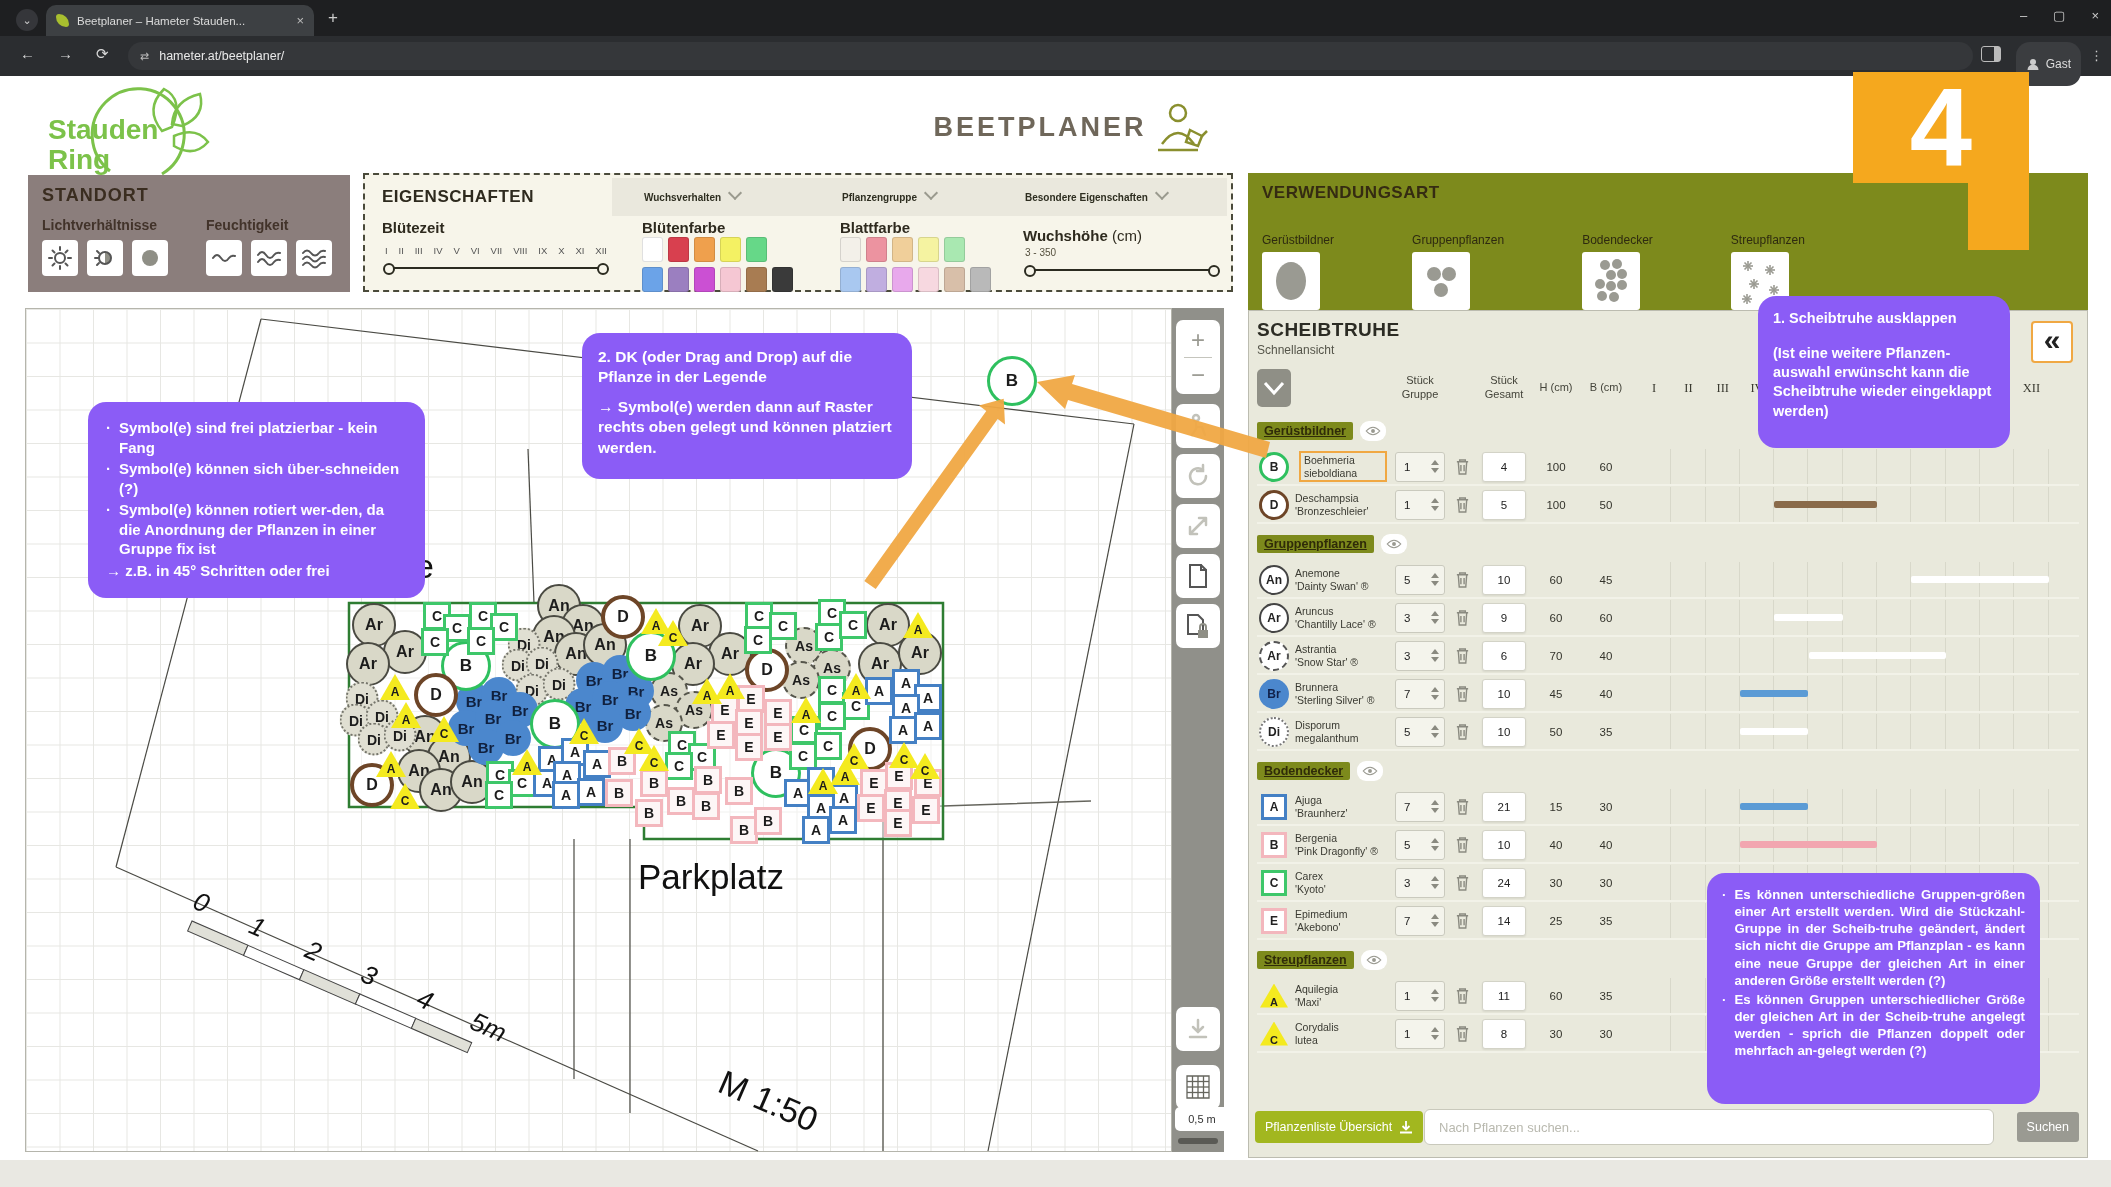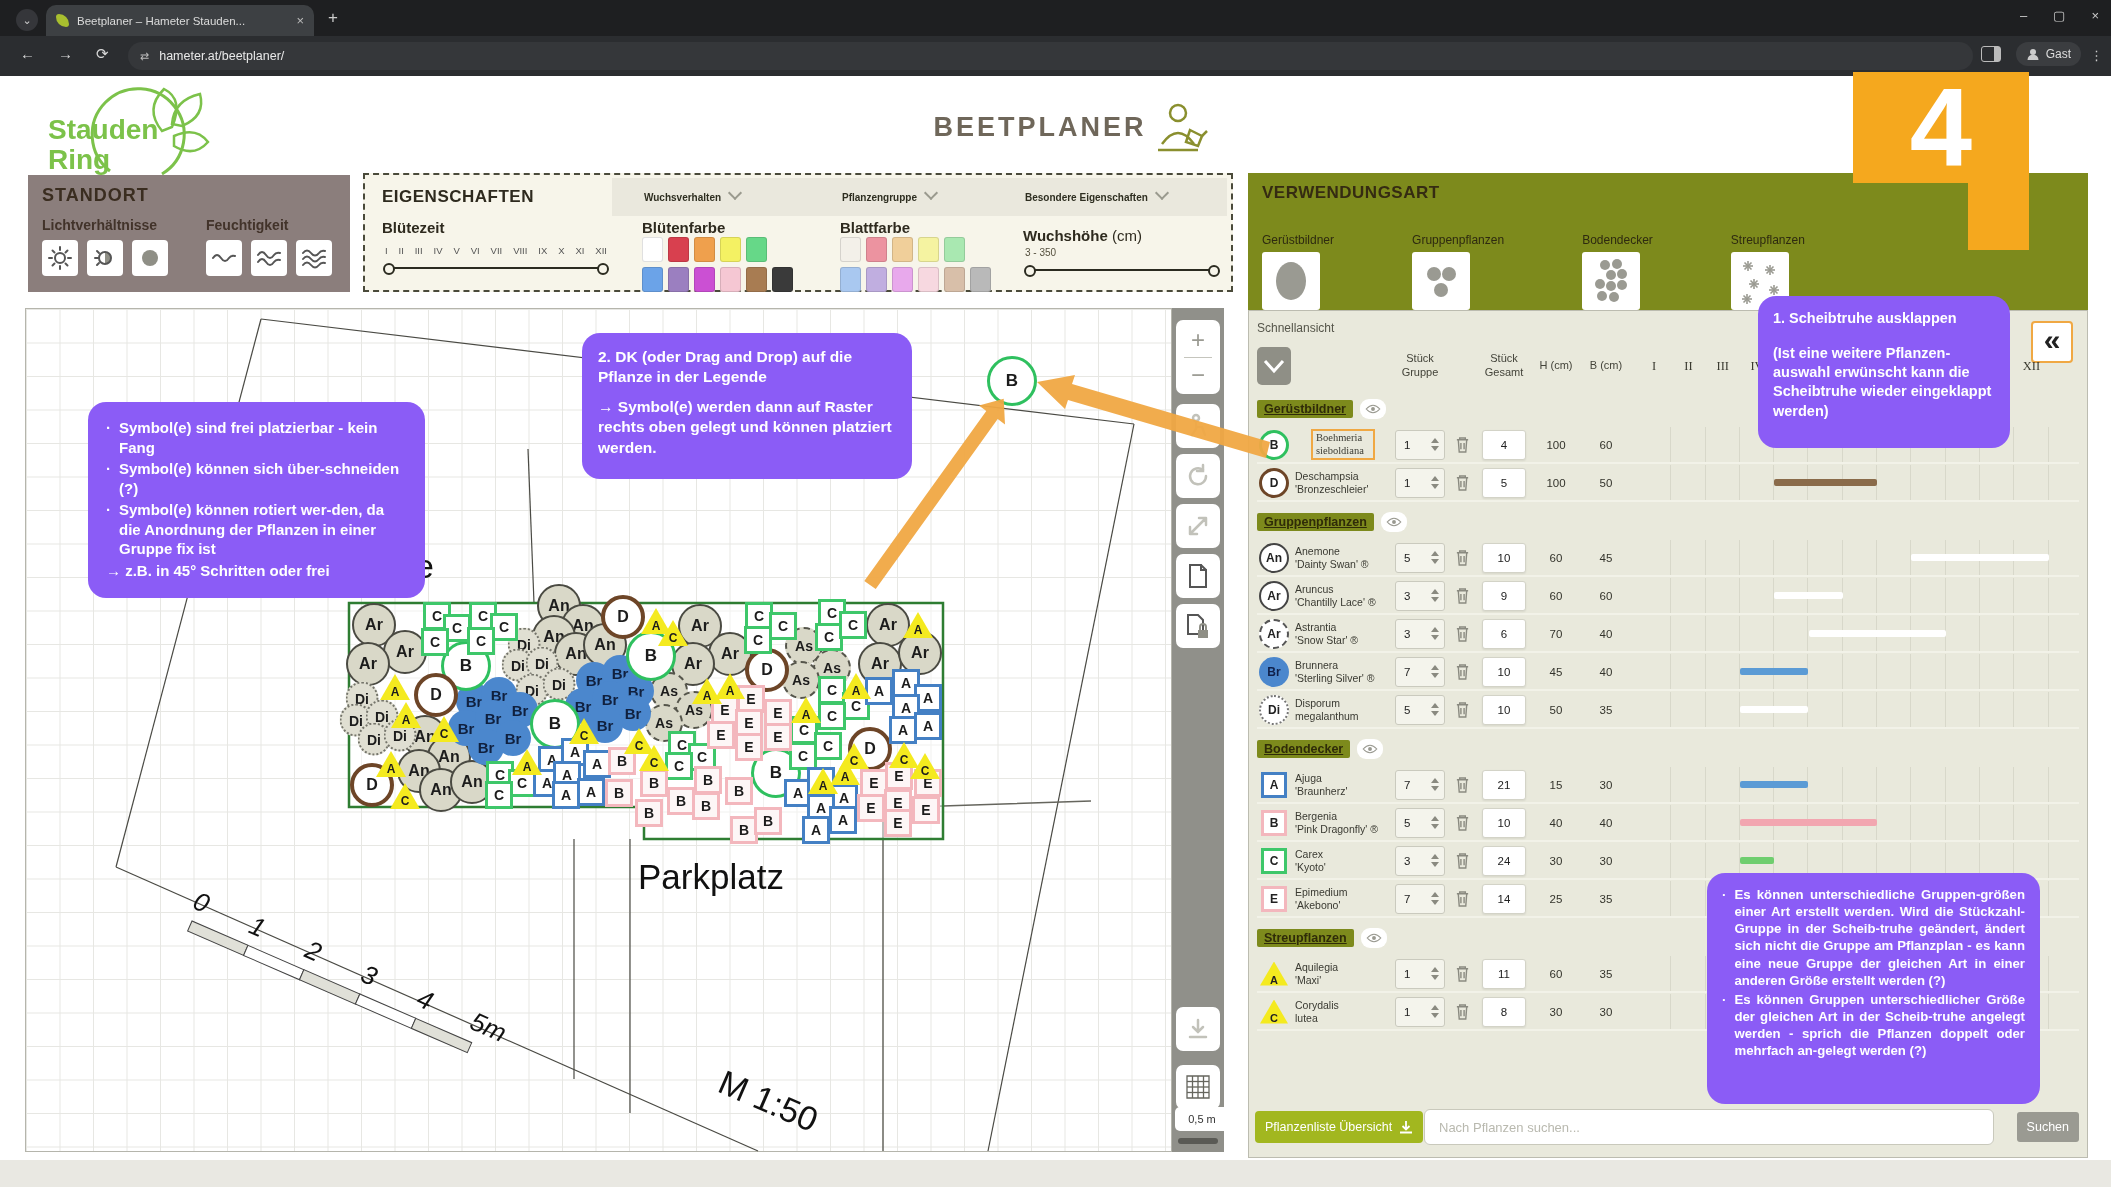--- a/index.html
+++ b/index.html
@@ -12,21 +12,21 @@
   .tab .ttl{color:#dcdcdc;font-size:11.5px;white-space:nowrap;overflow:hidden;text-overflow:ellipsis;flex:1;}
   .tab .tx{color:#bbb;font-size:13px;margin-left:8px;}
   .tabchev{position:absolute;left:16px;top:9px;width:22px;height:22px;border-radius:50%;background:#35363a;color:#ccc;font-size:11px;text-align:center;line-height:22px;}
   .newtab{position:absolute;left:328px;top:8px;color:#ccc;font-size:17px;}
   .winbtns{position:absolute;right:12px;top:8px;color:#ccc;font-size:13px;letter-spacing:0;display:flex;gap:26px;}
   #addressbar{position:absolute;left:0;top:36px;width:2111px;height:40px;background:#2b2d30;}
   .navic{position:absolute;top:9px;color:#d8d8d8;font-size:15px;}
   .urlpill{position:absolute;left:128px;top:6px;width:1845px;height:28px;background:#35373a;border-radius:14px;display:flex;align-items:center;padding:0 12px;box-sizing:border-box;}
   .urlpill .site{color:#bbb;margin-right:10px;font-size:11px;}
   .urlpill .url{color:#e8e8e8;font-size:12.5px;}
-  .gastpill{position:absolute;right:30px;top:6px;height:24px;background:#3b3d40;border-radius:14px;color:#ddd;font-size:12px;display:flex;align-items:center;padding:0 10px;gap:6px;}
+  .gastpill{position:absolute;right:30px;top:6px;height:44px;background:#3b3d40;border-radius:14px;color:#ddd;font-size:12px;display:flex;align-items:center;padding:0 10px;gap:6px;}
   .kebab{position:absolute;right:8px;top:12px;color:#ccc;font-size:13px;}
   .sidepanel-ic{position:absolute;right:110px;top:10px;width:18px;height:14px;border:1.5px solid #bbb;border-radius:3px;}
   .sidepanel-ic i{position:absolute;right:0;top:0;bottom:0;width:6px;background:#bbb;display:block;}
   
   #apptitle{position:absolute;left:880px;top:112px;width:320px;text-align:center;font-size:27px;font-weight:bold;letter-spacing:3px;color:#6f675a;}
   #badge4{position:absolute;left:1853px;top:72px;width:176px;height:111px;background:#f5a81e;z-index:30;display:flex;align-items:center;justify-content:center;color:#fff;font-size:112px;font-weight:bold;}
   #badge4tab{position:absolute;left:1968px;top:183px;width:61px;height:67px;background:#f5a81e;z-index:30;}
   #standort{position:absolute;left:28px;top:175px;width:322px;height:117px;background:#8b7e7c;color:#3a2d20;}
   #standort h2{margin:10px 0 0 14px;font-size:18px;letter-spacing:1px;color:#3a2d20;}
   .stgroup{position:absolute;top:42px;font-size:14px;font-weight:bold;color:#42332a;}
@@ -89,21 +89,21 @@
   .prow .cell{display:flex;align-items:center;justify-content:center;}
   .thead{border-bottom:none;height:46px;margin-top:8px;}
   .thead .hl{font-size:11px;color:#44443a;text-align:center;line-height:1.25;}
   .selectall{width:38px;height:38px;background:#8f8f86;border-radius:5px;display:flex;align-items:center;justify-content:center;}
   .mhead{position:absolute;left:380px;top:0;width:412px;height:100%;display:flex;align-items:center;}
   .mhead span{width:34.3px;text-align:center;font-family:"Liberation Serif",serif;font-size:12.5px;color:#3a3a30;flex:none;}
   .grouprow{display:flex;align-items:center;gap:7px;height:24px;margin:8px 0 6px 0;}
   .chip{background:#7d8a1c;color:#2f2b08;font-size:12.5px;font-weight:bold;text-decoration:underline;padding:2px 7px;border-radius:2px;}
   .eyepill{width:26px;height:20px;background:#fff;border-radius:9px;display:flex;align-items:center;justify-content:center;}
   .cname{flex-direction:column;align-items:flex-start !important;font-size:10.5px;color:#3a3a32;line-height:1.15;justify-content:center;}
-  .cname.sel{border:2px solid #f0a843;padding:1px 3px;margin:-2px 16px;font-family:Liberation Serif, serif;}
+  .cname.sel{border:2px solid #f0a843;padding:1px 3px;margin:-2px 4px;}
   .spin{width:48px;height:28px;background:#f4f4ec;border:1px solid #cacabe;border-radius:3px;position:relative;display:flex;align-items:center;}
   .spin .spv{font-size:11.5px;color:#222;margin-left:8px;}
   .total{width:42px;height:28px;background:#fff;border:1px solid #d3d3c7;border-radius:3px;font-size:11.5px;color:#222;display:flex;align-items:center;justify-content:center;box-shadow:0 1px 2px rgba(0,0,0,.08);}
   .num{font-size:11.5px;color:#33332b;}
   .mstrip{position:absolute;left:380px;top:0;width:412px;height:100%;background:repeating-linear-gradient(90deg,transparent 0px,transparent 33.3px,#d8d8ca 33.3px,#d8d8ca 34.3px);}
   .bloom{position:absolute;top:14px;height:7px;border-radius:2px;z-index:2;}
   #st-footer{position:absolute;left:0px;bottom:8px;width:100%;height:42px;}
   #listbtn{position:absolute;left:6px;top:4px;height:32px;background:#a2b71f;border-radius:4px;color:#fff;font-size:12.5px;display:flex;align-items:center;gap:7px;padding:0 10px;}
   #searchinput{position:absolute;left:175px;top:2px;width:570px;height:36px;background:#fff;border:1px solid #c9c9bc;border-radius:6px;box-sizing:border-box;font-size:13px;color:#444;padding:0 14px;font-family:"Liberation Sans",sans-serif;}
   #searchinput::placeholder{color:#b9b9af;}
@@ -639,20 +639,21 @@
             <line x1="2" y1="13" x2="24" y2="13"></line>
             <line x1="2" y1="18.5" x2="24" y2="18.5"></line>
           </g>
         </svg>
     </div>
     <div id="tb-cellsize" style="top:799px;">0,5 m</div>
     <div id="tb-darkbar" style="top:830px;"></div>
   </div>
 
   <div id="scheibtruhe">
+    <h2>SCHEIBTRUHE</h2>
     <div id="st-sub">Schnellansicht</div>
     <div id="collapsebtn">«</div>
     <div class="prow thead">
       <span class="cell" style="justify-content:flex-start;">
         <span class="selectall">
           <svg width="22" height="16" viewBox="0 0 22 16">
               <polyline points="2,3 11,13 20,3" stroke="#fff" stroke-width="3" fill="none"></polyline>
             </svg>
         </span>
       </span>

